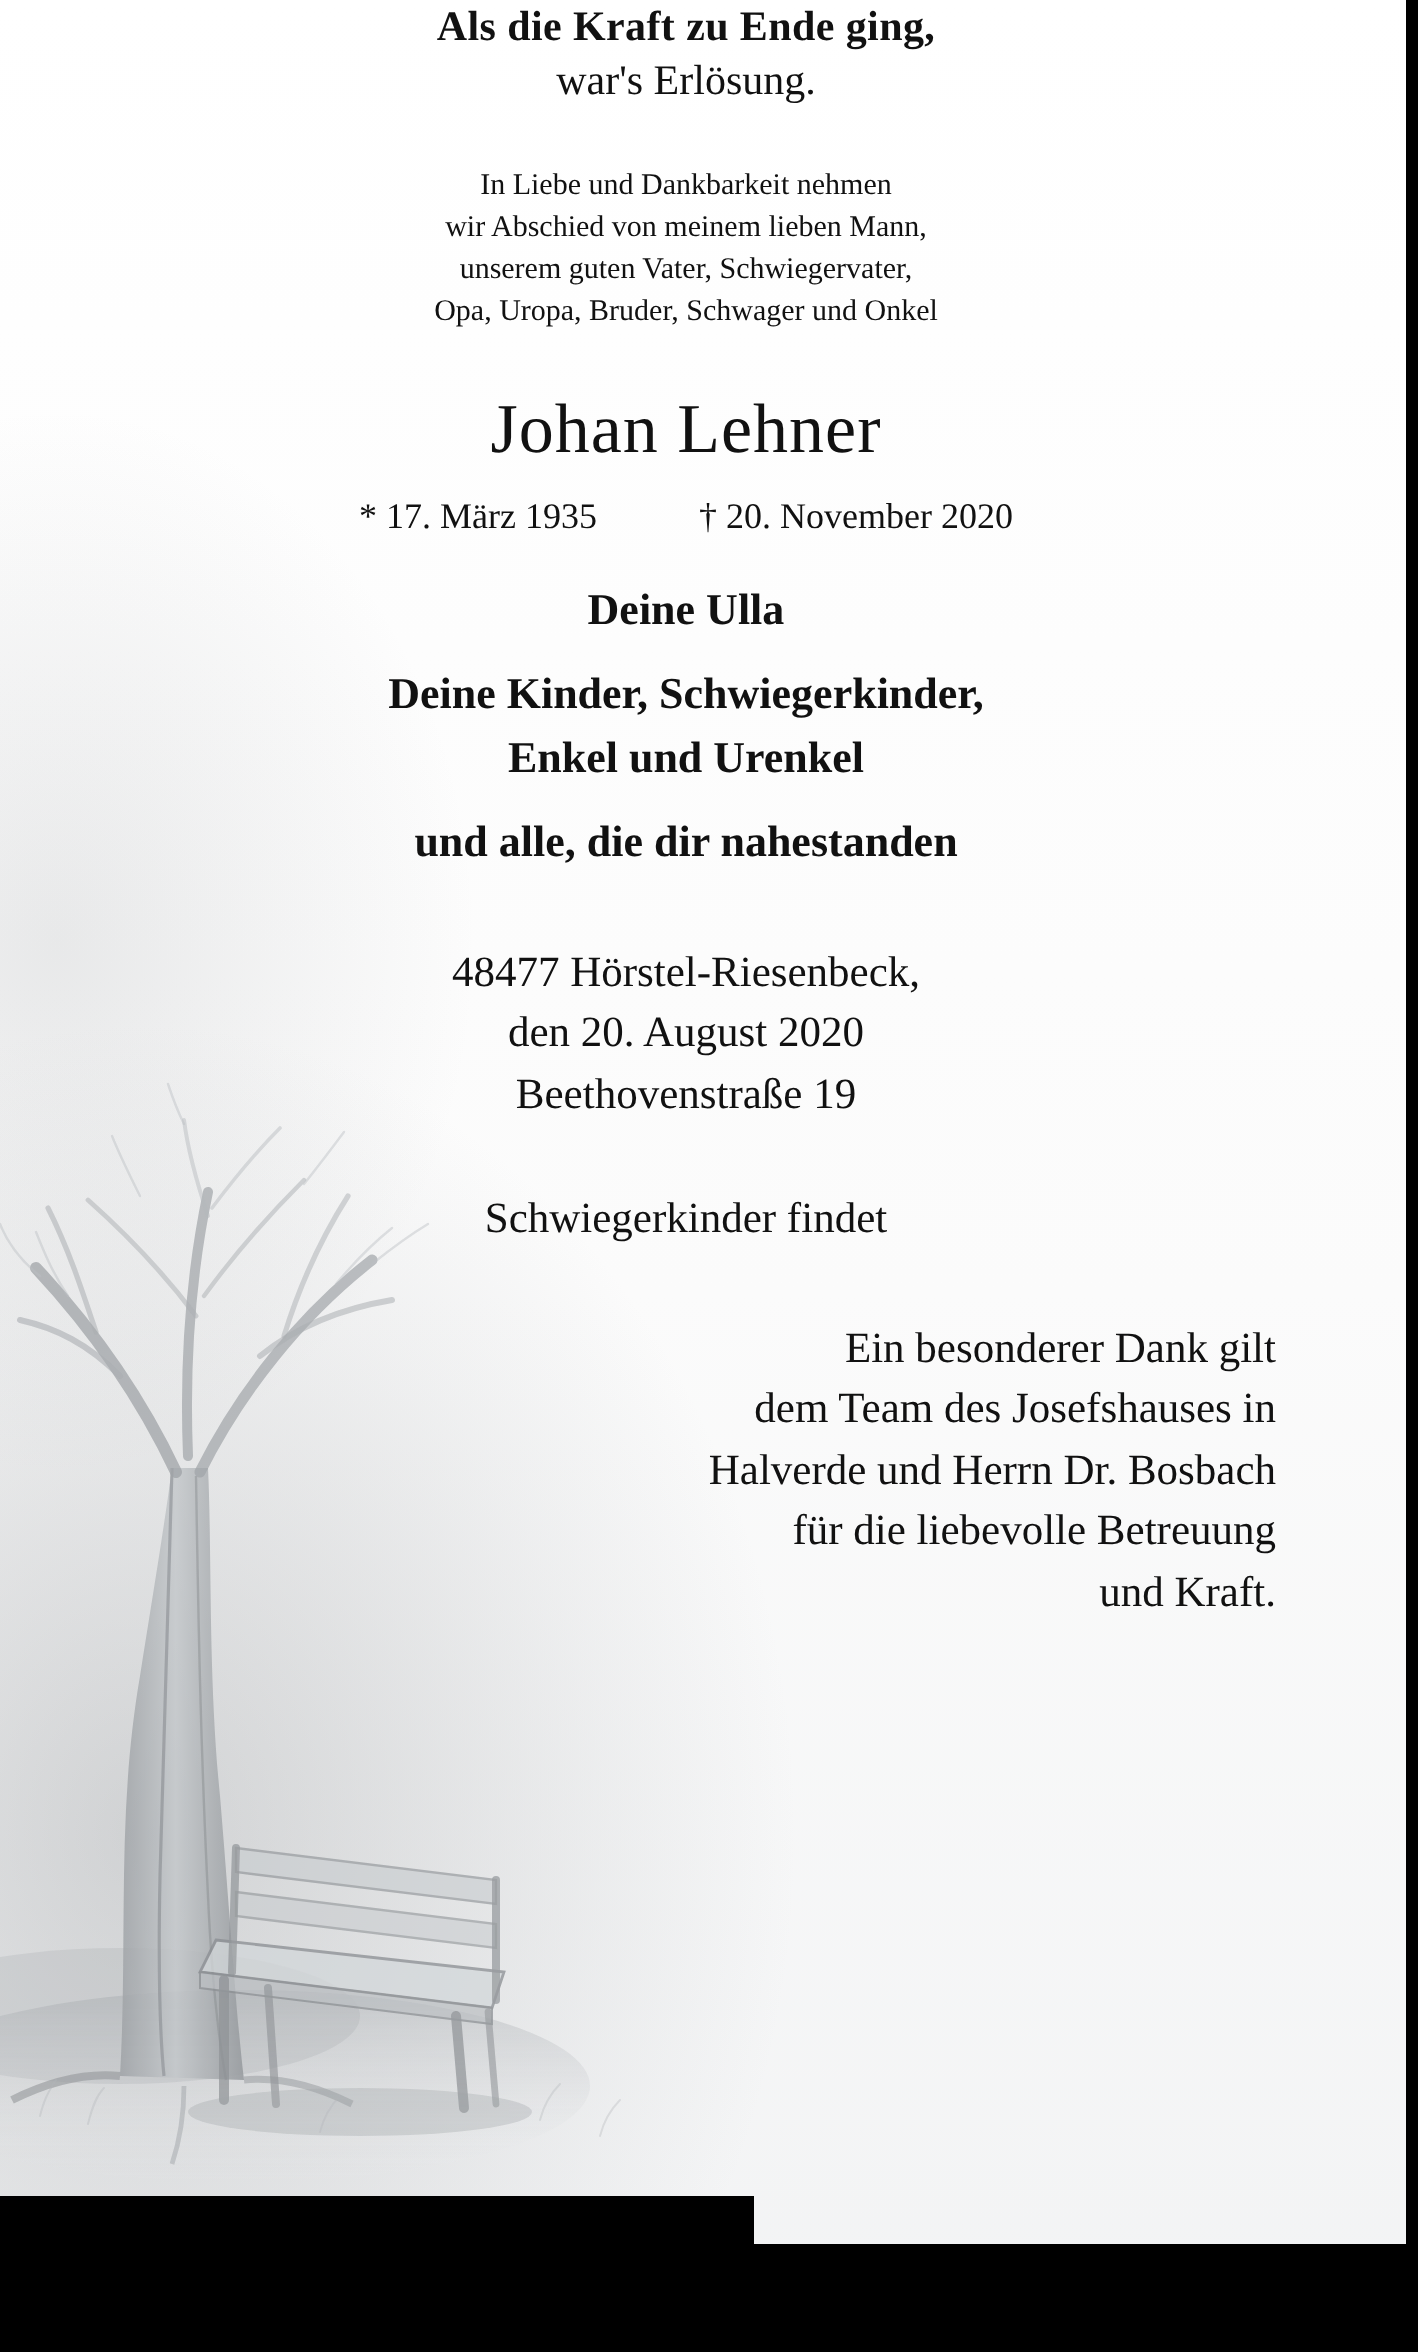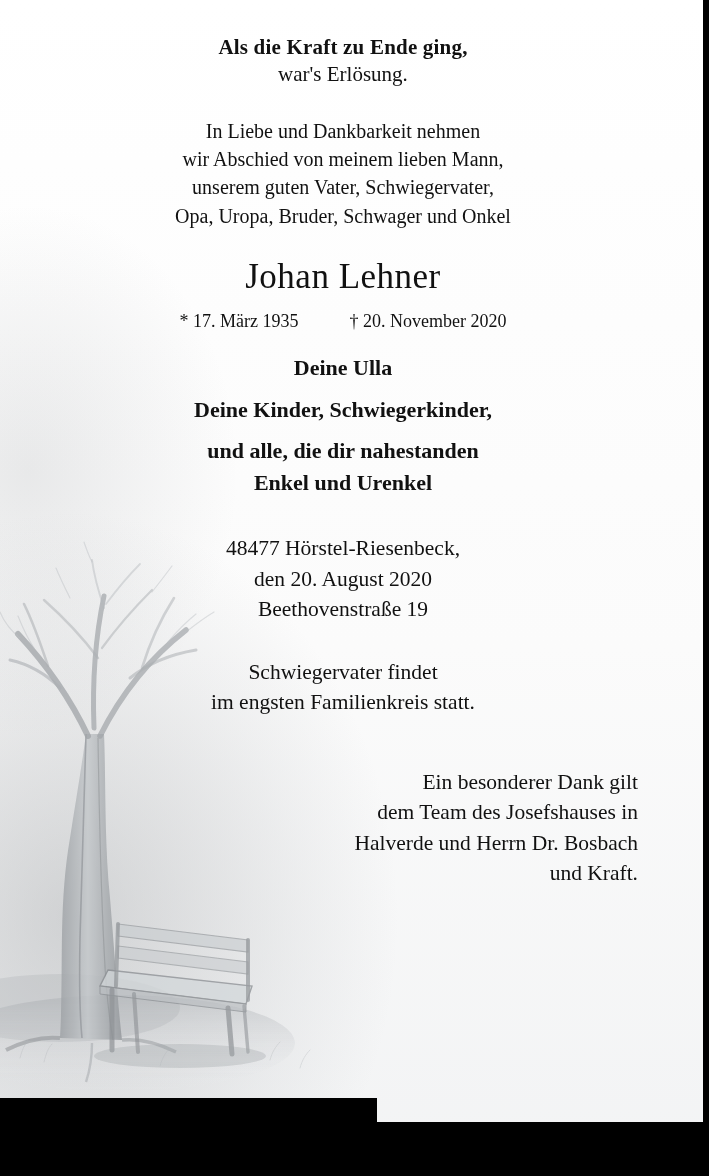--- a/index.html
+++ b/index.html
@@ -70,38 +70,37 @@
     height: 560px;
     z-index: 1;
     opacity: 0.92;
     pointer-events: none;
   }
 
   .content {
     position: relative;
     z-index: 3;
     width: 686px;
-    padding-top: 34px;
     text-align: center;
   }
 
   .verse {
     line-height: 1.30;
     font-size: 21px;
   }
   .verse .b {
     font-weight: bold;
     letter-spacing: 0.2px;
   }
   .verse .l3 {
     font-size: 21px;
   }
 
   .para {
-    font-size: 20px;
+    font-size: 15px;
     line-height: 1.42;
   }
 
   .blk-intro { margin-top: 28px; }
 
   .name {
     font-size: 35px;
     line-height: 1.1;
     margin-top: 28px;
     letter-spacing: 0.5px;
@@ -134,21 +133,21 @@
     line-height: 1.42;
   }
 
   .service {
     margin-top: 32px;
     font-size: 21.5px;
     line-height: 1.42;
   }
 
   .thanks {
-    margin-top: 49px;
+    margin-top: 34px;
     font-size: 21.5px;
     line-height: 1.42;
     text-align: right;
     padding-right: 48px;
   }
 
   .line { display: block; }
 </style>
 </head>
 <body>
@@ -253,39 +252,39 @@
     <div class="dates">
       <span>* 17. März 1935</span>
       <span class="gap"></span>
       <span>† 20. November 2020</span>
     </div>
 
 
     <div class="mourners">
       <span class="line m1">Deine Ulla</span>
       <span class="line m2">Deine Kinder, Schwiegerkinder,</span>
+      <span class="line">Enkel und Urenkel</span>
       <span class="line m3">und alle, die dir nahestanden</span>
-      <span class="line">Enkel und Urenkel</span>
     </div>
 
     <div class="address">
       <span class="line">48477 Hörstel-Riesenbeck,</span>
       <span class="line">den 20. August 2020</span>
       <span class="line">Beethovenstraße 19</span>
     </div>
 
     <div class="service">
-      <span class="line">Schwiegervater findet</span>
-      <span class="line">im engsten Familienkreis statt.</span>
+      <span class="line">Schwiegerkinder findet</span>
     </div>
 
     <div class="thanks">
       <span class="line">Ein besonderer Dank gilt</span>
       <span class="line">dem Team des Josefshauses in</span>
       <span class="line">Halverde und Herrn Dr. Bosbach</span>
+      <span class="line">für die liebevolle Betreuung</span>
       <span class="line">und Kraft.</span>
     </div>
 
   </div>
 
   <div class="bottom-black-left"></div>
   <div class="bottom-black-right"></div>
   <div class="right-black-strip"></div>
 
 </div>

